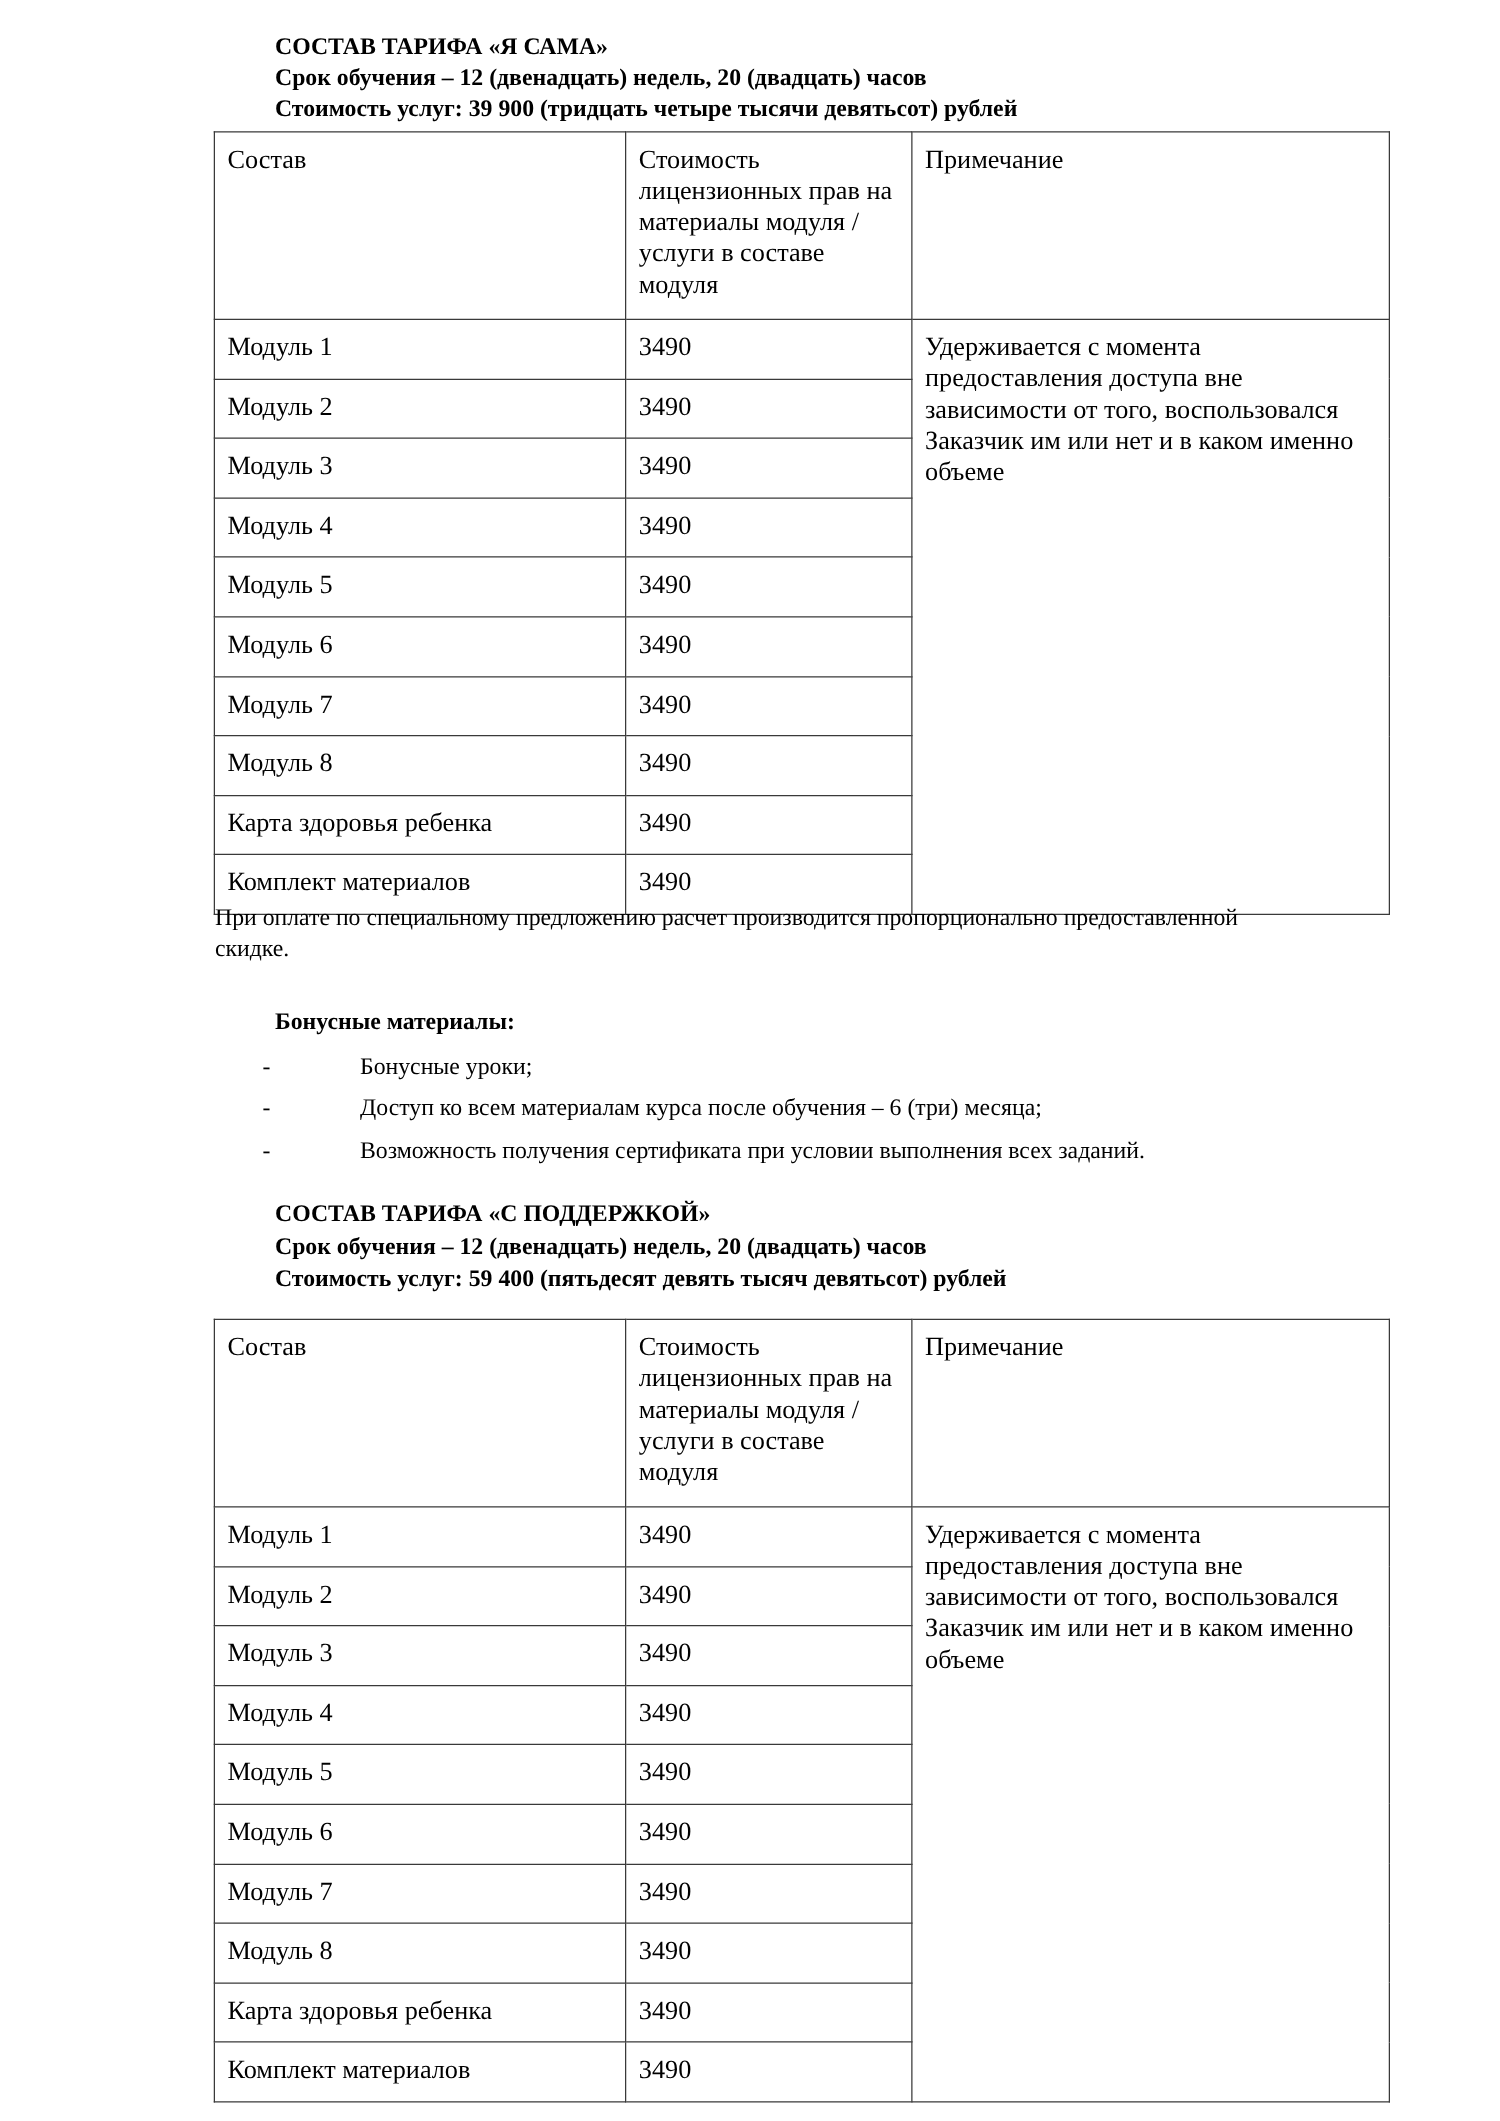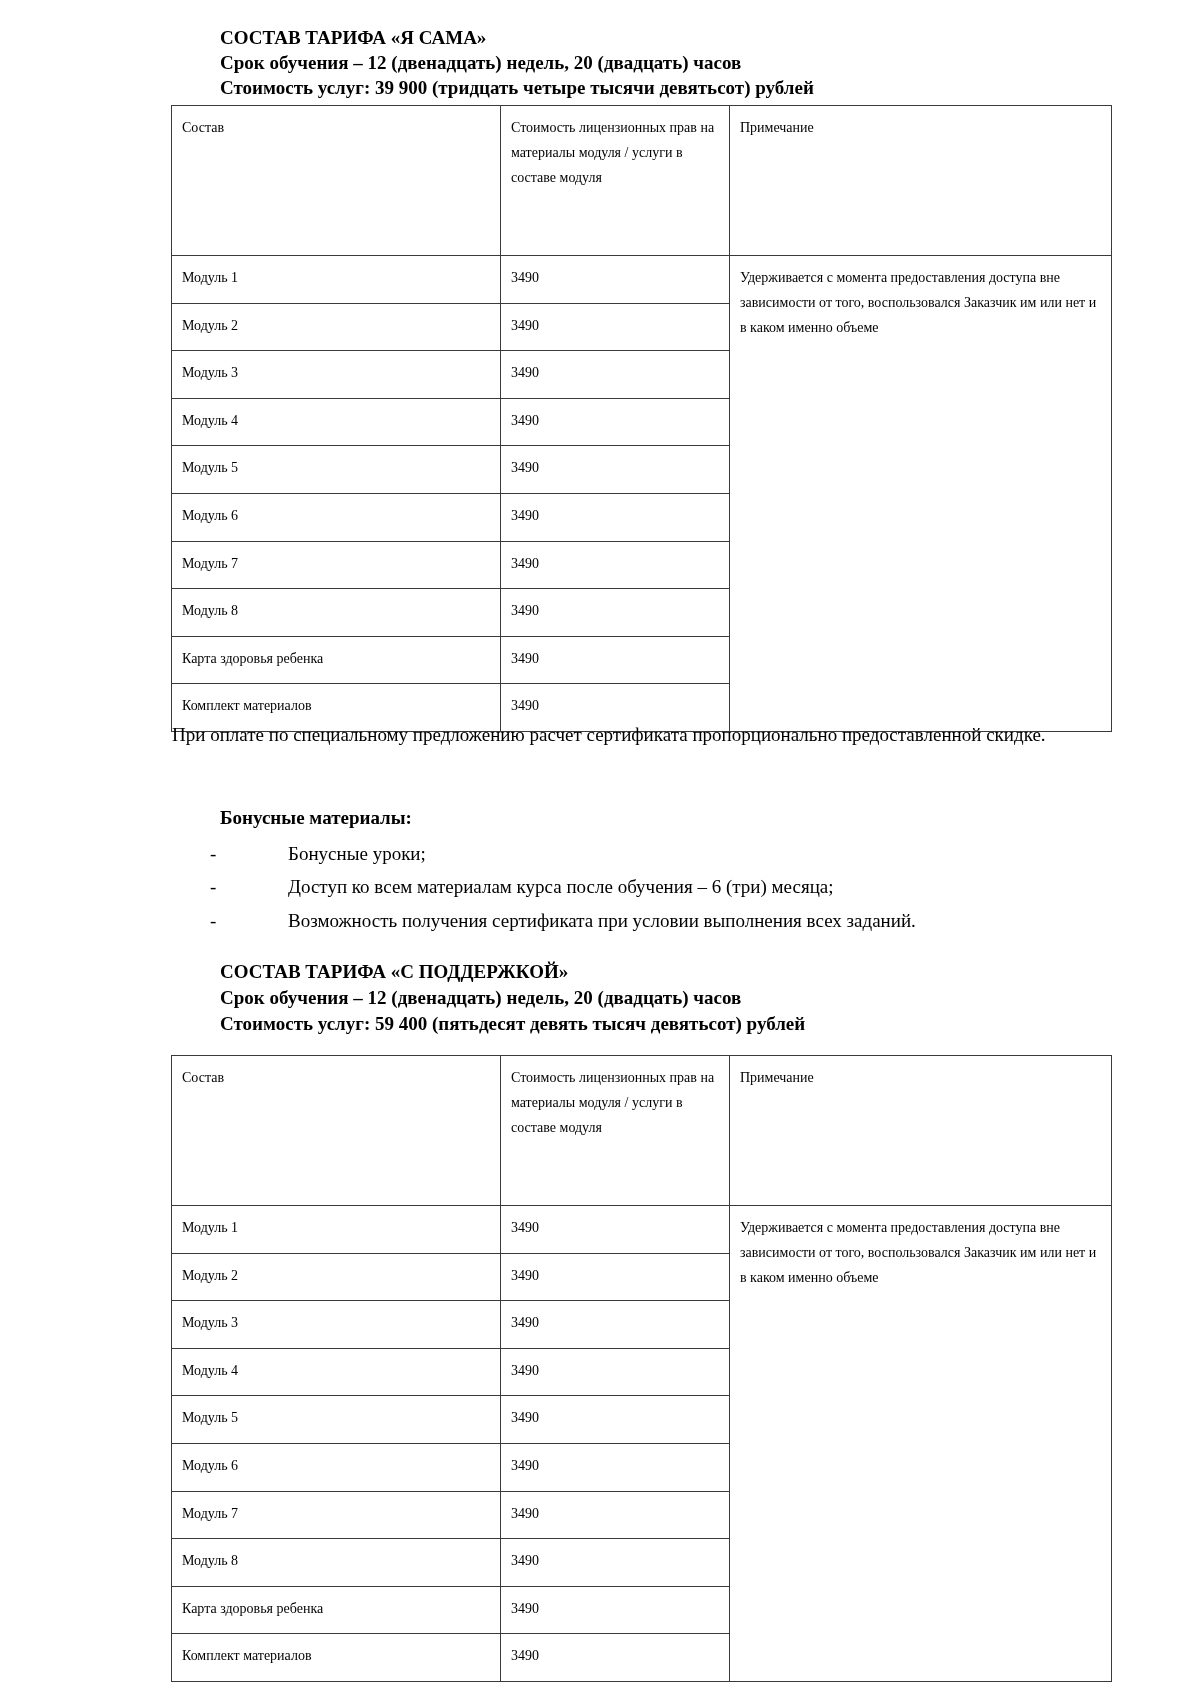--- a/index.html
+++ b/index.html
@@ -2,21 +2,21 @@
 <html><head>
 <meta charset="utf-8">
 <style>
   html, body { margin: 0; padding: 0; background: #ffffff; }
   body { width: 1200px; height: 1697px; position: relative; overflow: hidden;
          font-family: "Liberation Serif", serif; color: #000; font-size: 19px; }
   .abs { position: absolute; }
   .line { position: absolute; left: 172px; white-space: nowrap; line-height: 24px; margin-left: 48px; }
   .bold { font-weight: bold; }
   table.tariff { position: absolute; left: 171px; width: 940px; border-collapse: collapse;
-                 table-layout: fixed; font-size: 14px; line-height: 25px; }
+                 table-layout: fixed; font-size: 21px; line-height: 25px; }
   table.tariff td { border: 1.5px solid #3a3a3a; vertical-align: top; padding: 9px 10px 0 10px; }
   table.tariff col.c1 { width: 329px; }
   table.tariff col.c2 { width: 229px; }
   table.tariff col.c3 { width: 382px; }
   table.tariff tr.head td { height: 140px; }
   table.tariff tr.row td { height: 37.6px; }
   .bullet { position: absolute; white-space: nowrap; line-height: 24px; }
   .bullet .dash { position: absolute; left: 0; }
   .bullet .txt { position: absolute; left: 78px; text-align: right; }
 </style>
@@ -76,21 +76,21 @@
     <td>Карта здоровья ребенка</td>
     <td>3490</td>
   </tr>
   <tr class="row">
     <td>Комплект материалов</td>
     <td>3490</td>
   </tr>
 </tbody>
   </table>
 
-<div class="abs" style="left:172px; top:722px; width:880px; line-height:25px;">При оплате по специальному предложению расчет сертификата пропорционально предоставленной скидке.</div>
+<div class="abs" style="left:172px; top:722px; width:880px; line-height:25px;">При оплате по специальному предложению расчет производится пропорционально предоставленной скидке.</div>
 
 <div class="line bold" style="top:806px;">Бонусные материалы:</div>
 
 <div class="bullet" style="left:210px; top:842px;">
   <span class="dash">-</span>
   <span class="txt">Бонусные уроки;</span>
 </div>
 <div class="bullet" style="left:210px; top:875px;">
   <span class="dash">-</span>
   <span class="txt">Доступ ко всем материалам курса после обучения – 6 (три) месяца;</span>

